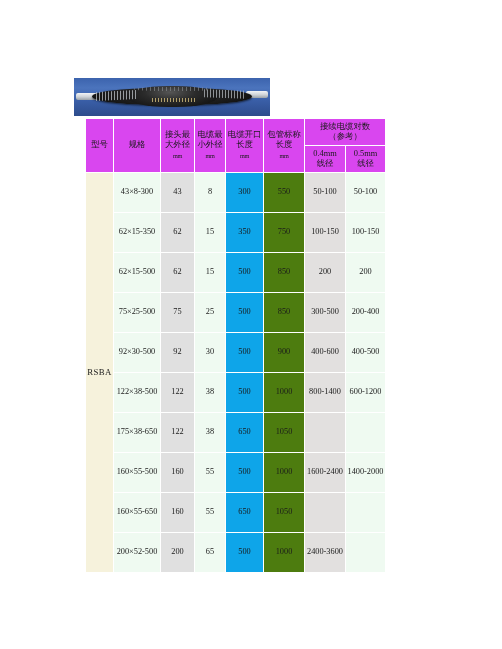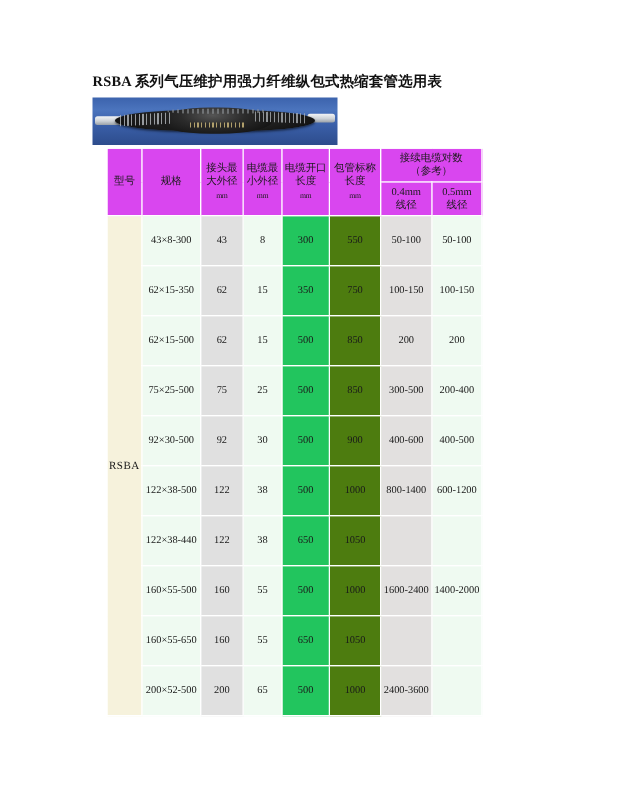--- a/index.html
+++ b/index.html
@@ -163,38 +163,37 @@
     font-size: 6.2px;
     letter-spacing: -0.3px;
   }
   .hdr-stack { display: block; }
 
   
   .c-model  { background: #f6f2dc; font-size: 8.6px; margin-left: 48px; }
   .c-spec   { background: #effaf1; }
   .c-a      { background: #e0e0e0; }
   .c-b      { background: #effaf1; }
-  .c-c      { background: #22c55e; margin-top: 16px; }
+  .c-c      { background: #0ea5e9; margin-top: 16px; }
   .c-d      { background: #4d7c0f; }
   .c-e      { background: #e2e0df; }
   .c-f      { background: #effaf1; }
 
   .spec-table tbody td { height: 37px; }
 
   .brand {
     font-size: 8.8px;
     letter-spacing: 0.4px;
   }
 </style>
 </head>
 <body>
 
 <div id="page">
 
-  <div class="doc-title">RSBA 系列气压维护用强力纤维纵包式热缩套管选用表</div>
 
   <div class="photo">
     <div class="cable-left"></div>
     <div class="cable-right"></div>
     <div class="sleeve-body"></div>
     <div class="sleeve-mid"></div>
     <div class="ridges-l"></div>
     <div class="ridges-r"></div>
     <div class="ridges-top"></div>
     <div class="label-strip"></div>
@@ -299,21 +298,21 @@
         <tr>
           <td class="c-spec">122×38-500</td>
           <td class="c-a">122</td>
           <td class="c-b">38</td>
           <td class="c-c">500</td>
           <td class="c-d">1000</td>
           <td class="c-e">800-1400</td>
           <td class="c-f">600-1200</td>
         </tr>
         <tr>
-          <td class="c-spec">122×38-440</td>
+          <td class="c-spec">175×38-650</td>
           <td class="c-a">122</td>
           <td class="c-b">38</td>
           <td class="c-c">650</td>
           <td class="c-d">1050</td>
           <td class="c-e"></td>
           <td class="c-f"></td>
         </tr>
         <tr>
           <td class="c-spec">160×55-500</td>
           <td class="c-a">160</td>

